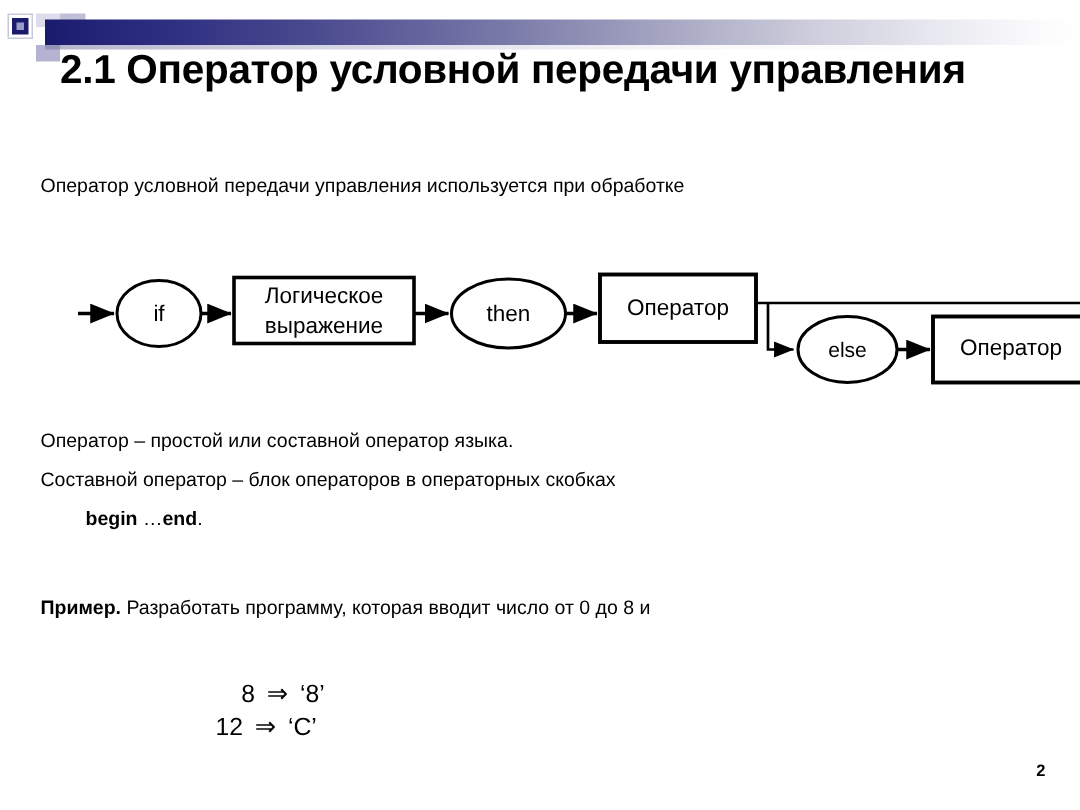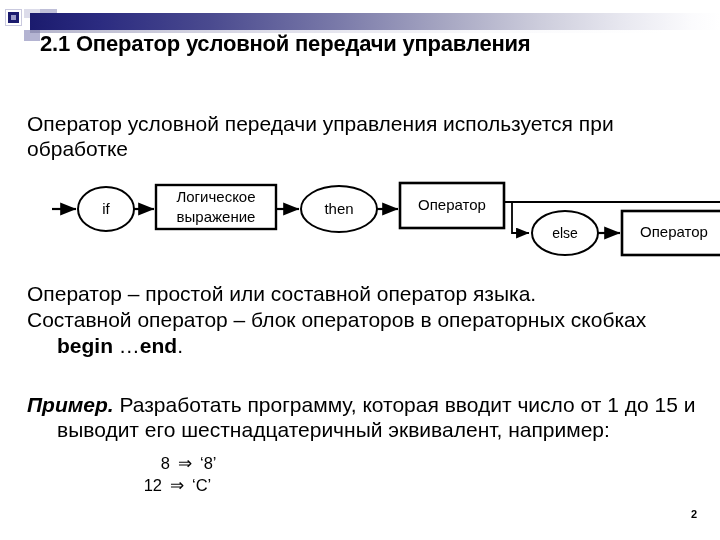--- a/index.html
+++ b/index.html
@@ -78,43 +78,43 @@
     left: 40px; top: 18px; width: 17px; height: 12px;
     background: #8e8ec0;
   }
 
   
   #title {
     position: absolute;
     left: 40px;
     top: 31px;
     width: 660px;
-    font-size: 22px;
+    font-size: 27px;
     font-weight: bold;
     letter-spacing: -0.2px;
     white-space: nowrap;
   }
 
   
   .para {
     position: absolute;
-    font-size: 21px;
+    font-size: 13px;
     line-height: 25px;
   }
   #para-intro { left: 27px; top: 111px; width: 670px; text-indent: 0; }
   #para-intro .l2 { display: block; padding-left: 22px; }
 
   #para-def1 { left: 27px; top: 281px; }
   #para-def2 { left: 27px; top: 307px; }
   #para-def3 { left: 27px; top: 333px; padding-left: 30px; }
   #para-def3 b { font-weight: bold; }
 
   #para-example { left: 27px; top: 392px; width: 670px; }
   #para-example .l2 { display: block; padding-left: 30px; }
-  #para-example b { font-weight: bold; font-style: italic; }
+  #para-example b { font-weight: bold; }
 
   
   .maprow {
     position: absolute;
     font-size: 16.5px;
     line-height: 22px;
     white-space: nowrap;
     margin-left: 36px;
   }
   #map-row-0 { left: 112px; top: 452px; }
@@ -226,22 +226,21 @@
     </svg>
   </div>
 
   <div class="para" id="para-def1">Оператор – простой или составной оператор языка.</div>
   <div class="para" id="para-def2">Составной оператор – блок операторов в операторных скобках</div>
   <div class="para" id="para-def3">
     <b>begin</b><span> …</span><b>end</b><span>.</span>
   </div>
 
   <div class="para" id="para-example">
-    <b>Пример.</b><span> Разработать программу, которая вводит число от 1 до 15 и</span>
-    <span class="l2">выводит его шестнадцатеричный эквивалент, например:</span>
+    <b>Пример.</b><span> Разработать программу, которая вводит число от 0 до 8 и</span>
   </div>
 
   <div class="maprow" id="map-row-0">
     <span class="map-num">8</span><span class="map-arrow">⇒</span><span class="map-val">‘8’</span>
   </div>
   <div class="maprow" id="map-row-1">
     <span class="map-num">12</span><span class="map-arrow">⇒</span><span class="map-val">‘C’</span>
   </div>
 
   <div id="page-number">2</div>

